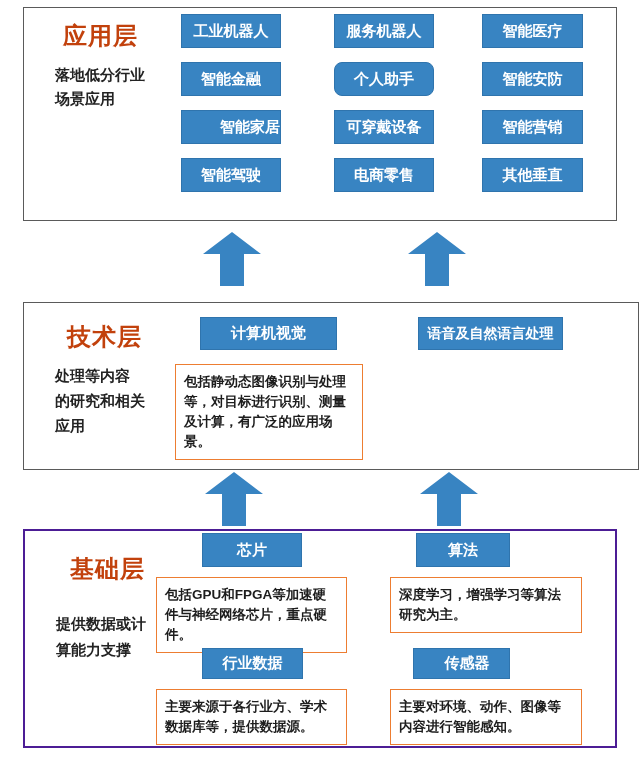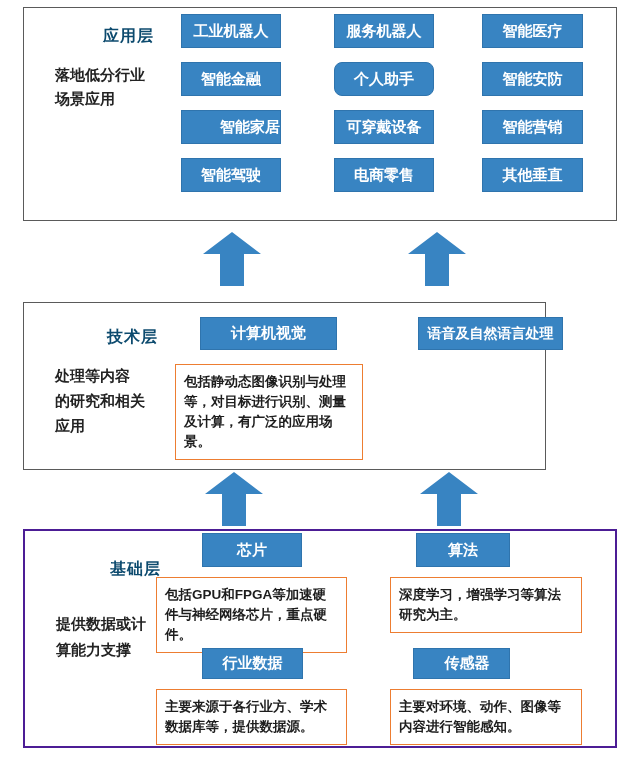--- a/index.html
+++ b/index.html
@@ -2,26 +2,26 @@
 <html><head>
 <meta charset="utf-8">
 <style>
   html,body { margin:0; padding:0; background:#ffffff; }
   .canvas {
     position:relative; width:640px; height:758px; background:#ffffff;
     font-family:"Liberation Sans", sans-serif; overflow:hidden;
   }
   .layer { position:absolute; background:#ffffff; box-sizing:border-box; }
   .layer-1 { left:23px; top:7px;   width:594px; height:214px; border:1px solid #5a5a5a; }
-  .layer-2 { left:23px; top:302px; width:523px; height:168px; border:1px solid #5a5a5a; }
+  .layer-2 { left:23px; top:302px; width:616px; height:168px; border:1px solid #5a5a5a; }
   .layer-3 { left:23px; top:529px; width:594px; height:219px; border:2px solid #4c1d95; }
 
   .layer-title {
-    position:absolute; font-size:16px; font-weight:bold; color:#0c4a6e;
-    letter-spacing:1px; white-space:nowrap; line-height:28px;margin-left:40px;
+    position:absolute; font-size:24px; font-weight:bold; color:#c2410c;
+    letter-spacing:1px; white-space:nowrap; line-height:28px;
   }
   .layer-sub {
     position:absolute; font-size:15px; font-weight:600; color:#232323;
     line-height:24px; white-space:nowrap;
   }
   .bbox {
     position:absolute; background:#3884c2; border:1px solid #2f74ad;
     color:#ffffff; font-weight:bold; font-size:15px;
     display:flex; align-items:center; justify-content:center;
     box-sizing:border-box; white-space:nowrap;

